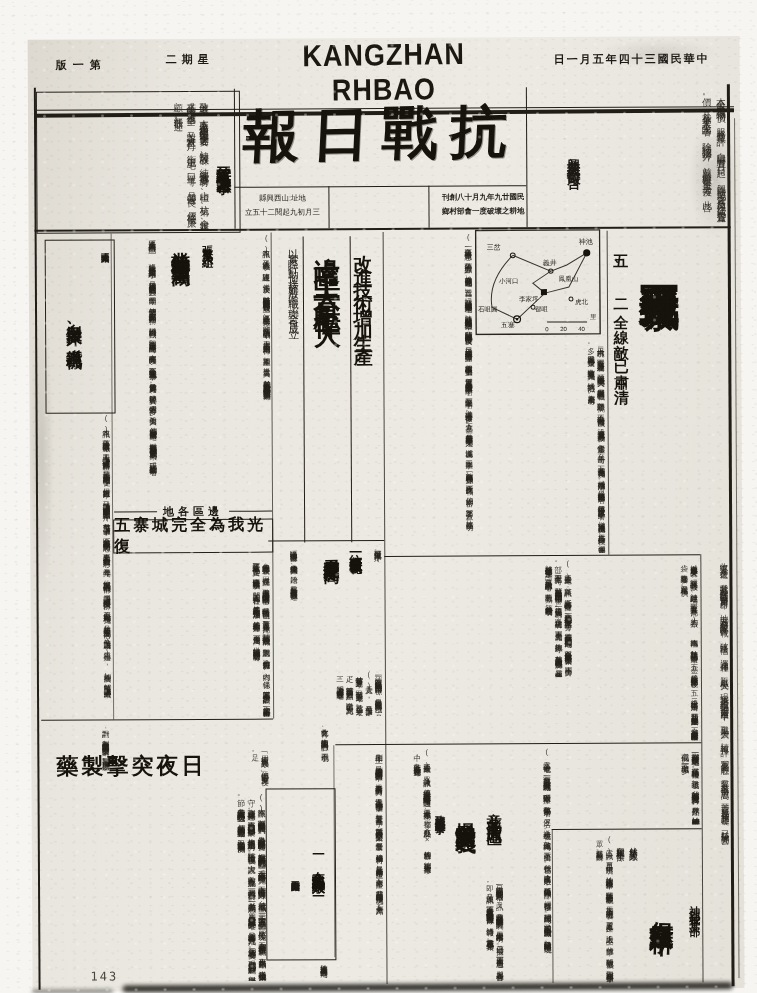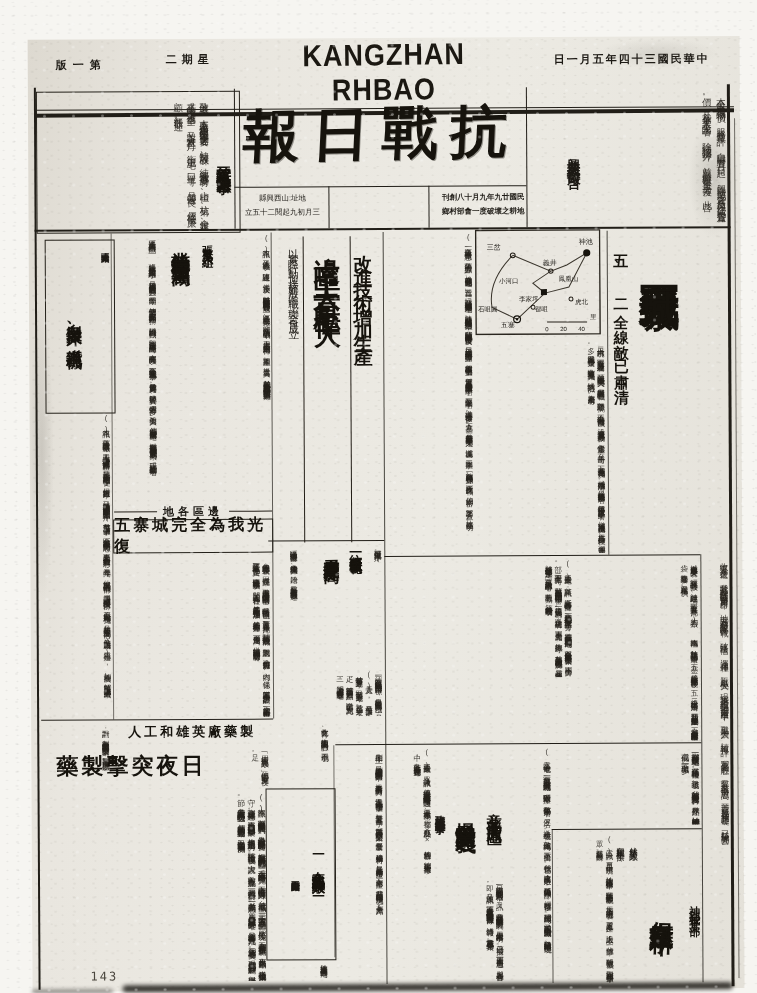--- a/index.html
+++ b/index.html
@@ -178,21 +178,20 @@
   <div class="abs boxed ctr hfont" style="left:113px;top:518px;width:158px;height:32px;font-size:16px;letter-spacing:3px;">五寨城完全為我光復</div>
   <div class="abs bodyv" style="left:114px;top:556px;width:156px;height:160px;">去年成立的聯豐煤礦,因感煤荒,礦山某廠工人們積極恢復了敵人破壞的窰洞,時時保衛自己的礦山,產量已達一百八十萬斤。偏關把生鐵炒成熟鐵,製成土鋼,自己打製刃鐵器;內鄉、保德、興縣鐵工五十多人訂出計劃,在規定的一千六百件定貨以外,又接受了敵區一萬七千件定貨;全邊區的鐵匠爐結了伙,開設了七個工人合作社。煤的產量各地都在迅速增加,紙的產量亦有把握,今年可達四萬刀,供給邊區機關學校之用而有餘。</div>
   <div class="abs bodyv" style="left:270px;top:544px;width:28px;height:122px;">邊區油鐵蘊藏豐富,今後均將大量開採、冶鍊,羣眾對布的質量改進極表歡迎。</div>
 
   <div class="abs v bodyv" style="left:368px;top:544px;width:14px;height:94px;">每婦可化鐵水三千斤。</div>
   <div class="abs v hfont" style="left:346px;top:544px;height:122px;font-size:13px;letter-spacing:1px;">紡一廠爭取當模範</div>
   <div class="abs v hfont" style="left:320px;top:546px;height:124px;font-size:16px;letter-spacing:1px;">布疋質量飛躍提高</div>
   <div class="abs bodyv" style="left:270px;top:670px;width:112px;height:46px;">紡一廠在「爭取模範廠」的奮鬥目標下,出品數量質量同時要增。一月份產布二百六十五疋(六丈長),二月份二百四十二疋,平均起來特等布佔百分之三十五,甲等佔百分之四十五,乙等佔百分之二十。到三月份產布四百十四疋,特等布佔百分之四十四點八,甲等佔四十六點九,乙等只佔百分之八點三,證明布的質量已獲顯著改進。</div>
 
   <div class="abs bodyv" style="left:57px;top:722px;width:52px;height:64px;">計劃:製藥廠全體勞英和四分區工人突擊製藥,每夜工作一萬一千磅以上。</div>
-  <div class="abs ctr hfont" style="left:112px;top:720px;width:158px;height:22px;font-size:13px;letter-spacing:3px;">人工和雄英廠藥製</div>
   <div class="abs hfont" style="left:55px;top:746px;width:158px;height:38px;font-size:22px;letter-spacing:3px;display:flex;align-items:center;">藥製擊突夜日</div>
   <div class="abs bodyv" style="left:214px;top:748px;width:54px;height:38px;">「用技術戰勝敵人!」他們常常研究到深夜,個個勁頭十足。</div>
   <div class="abs bodyv" style="left:42px;top:792px;width:222px;height:188px;font-size:8px;">(本報訊)製藥廠全體勞動英雄和工人們,為供給前方部隊藥品的及時需要,把突擊製藥當作自覺的戰鬥行動。一千一百個藥片兩小時就可拼完,工友們除改進提煉方法外,並把成本減低:二十一天中製成一千五百磅藥品、肥皂一千餘塊。工友們把藥材放在炕上烘乾,夜裏起來翻動,半夜發現藥鍋滾沸,馬上下炕看守,直到藥成才去休息。工廠裏的勤務人員也自動參加突擊,炊事員把飯送到工房,醫生護士輪流值夜。大家說:前方戰士在流血,我們多製一份藥,就多救一個同志。四月份全廠產量超過原計劃百分之三十,品質合格率達百分之九十八,受到上級通令嘉獎。現在他們又訂出五月份新計劃,保證以更大的成績迎接職工聯合會成立與五一勞動節。各分廠工友聞訊亦紛紛應戰,一個熱火朝天的生產競賽運動,已在全邊區製藥工人中展開。</div>
 
   <div class="abs bodyv" style="left:268px;top:722px;width:60px;height:62px;">文化教育、衛生戰線上的工人同志們,也不示弱。</div>
   <div class="abs boxed rowrev clip" style="left:264px;top:788px;width:64px;height:166px;padding:2px;">
     <div class="v hfont ctr" style="font-size:13px;letter-spacing:1px;width:30px;">—在文化戰線上戰勝敵人!—</div>
     <div class="v ink ctr" style="font-size:9px;width:16px;">呂梁印刷廠工人不斷提高質量</div>
   </div>
   <div class="abs bodyv" style="left:266px;top:958px;width:60px;height:24px;">排字速度超過過去任何時期。</div>

